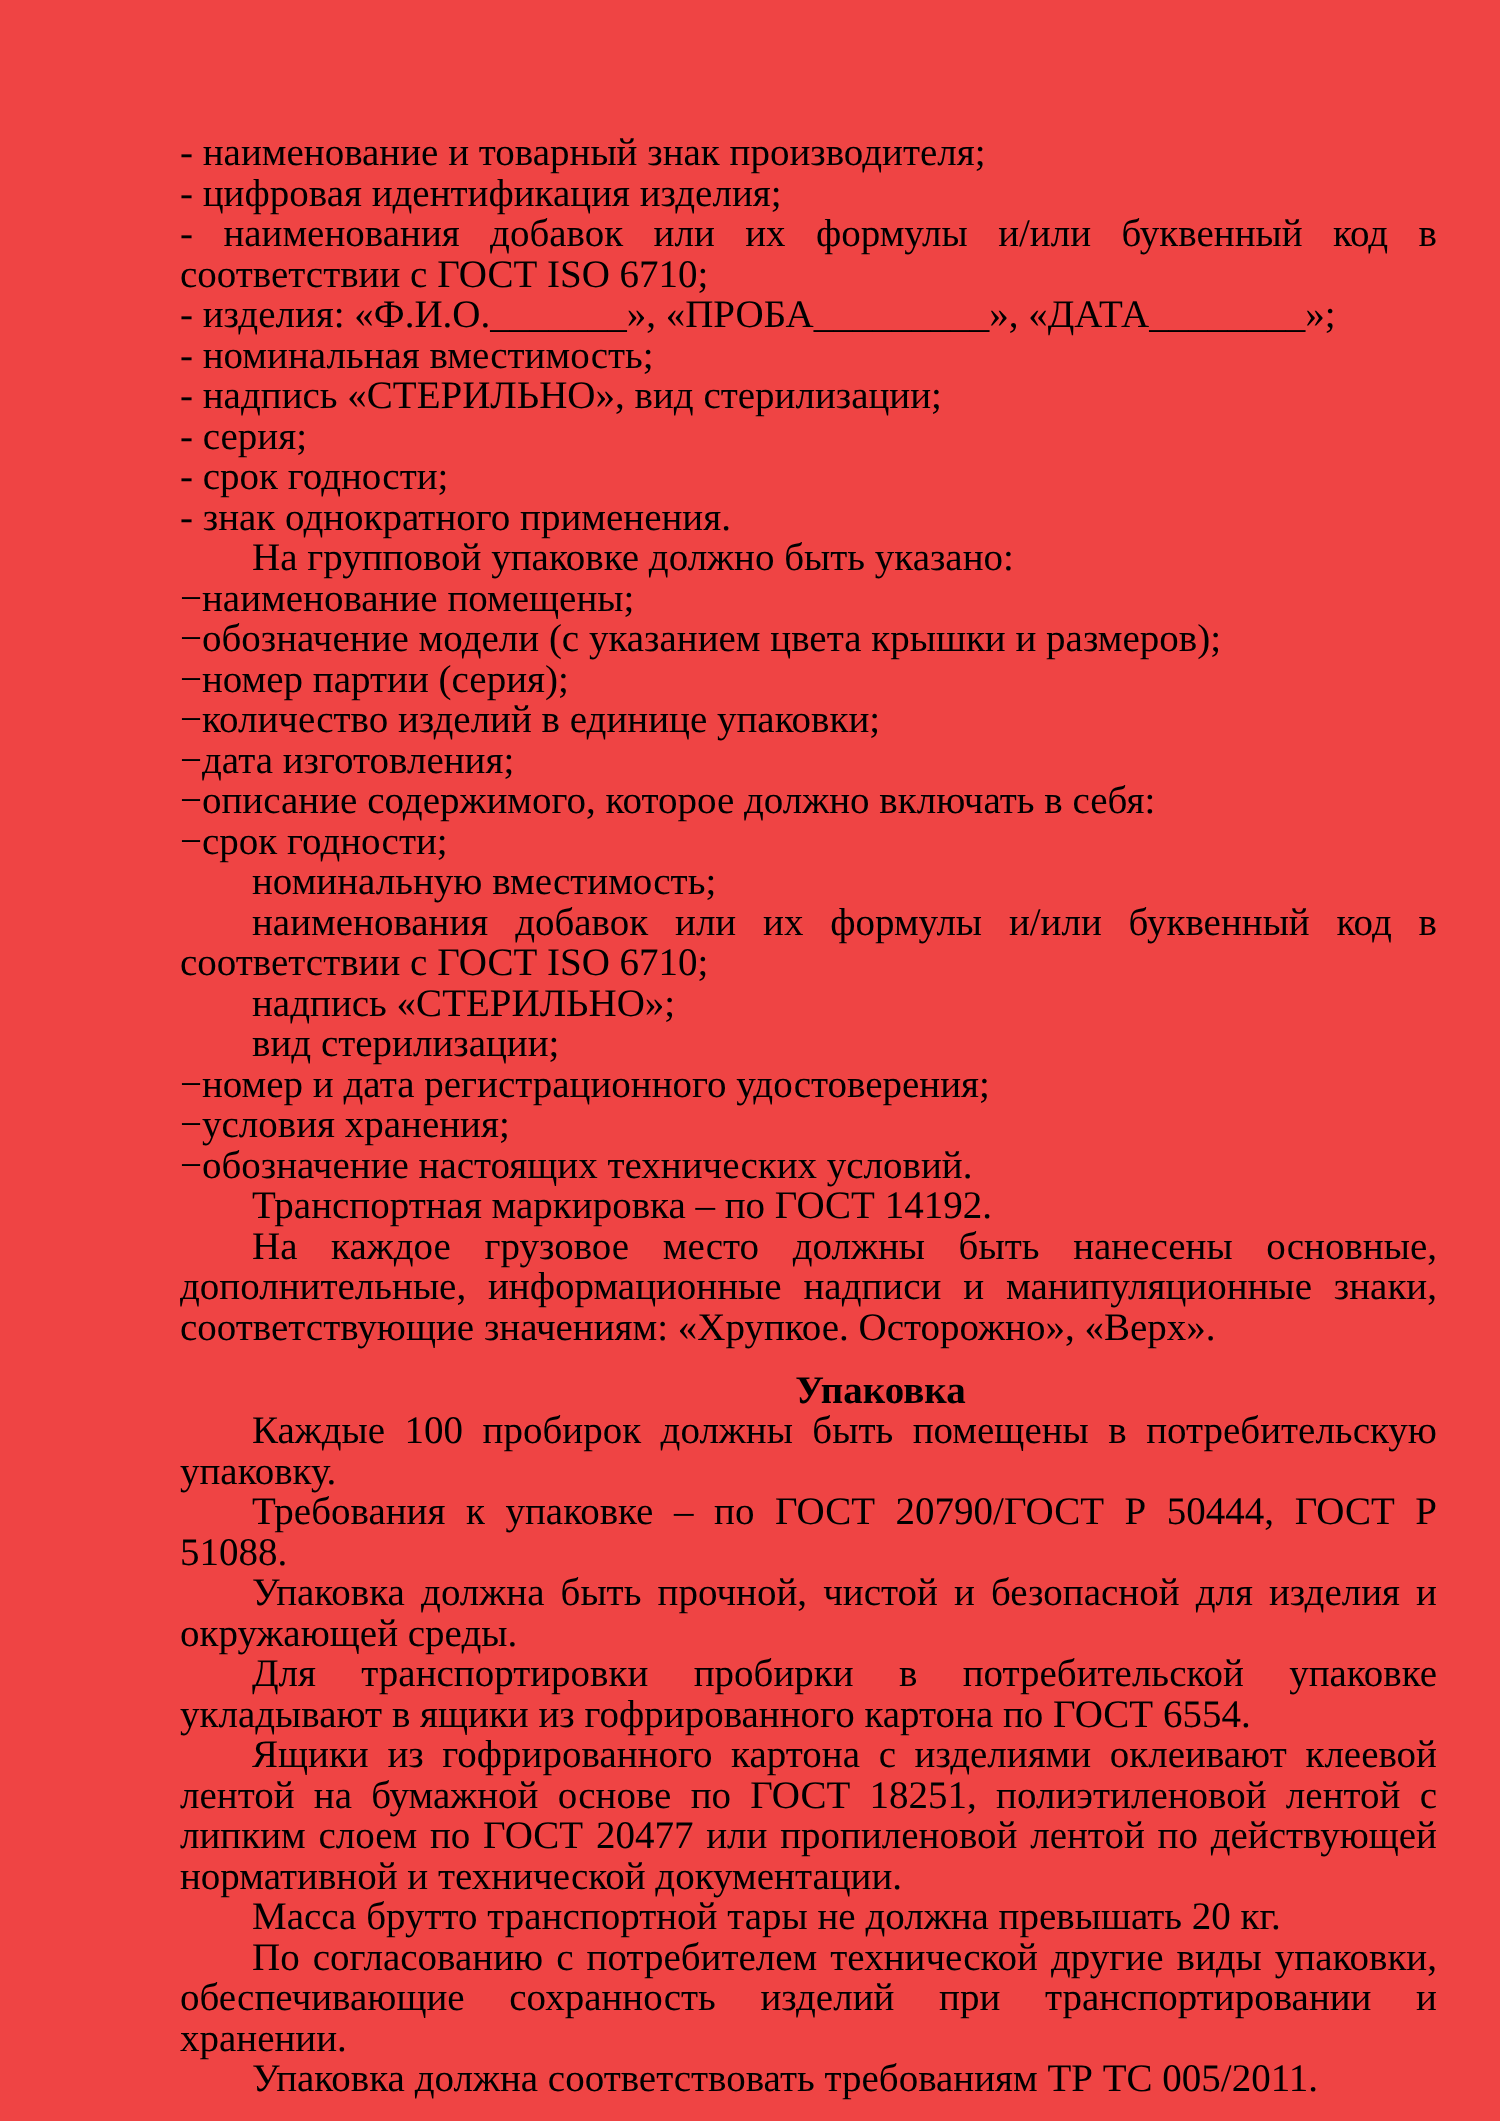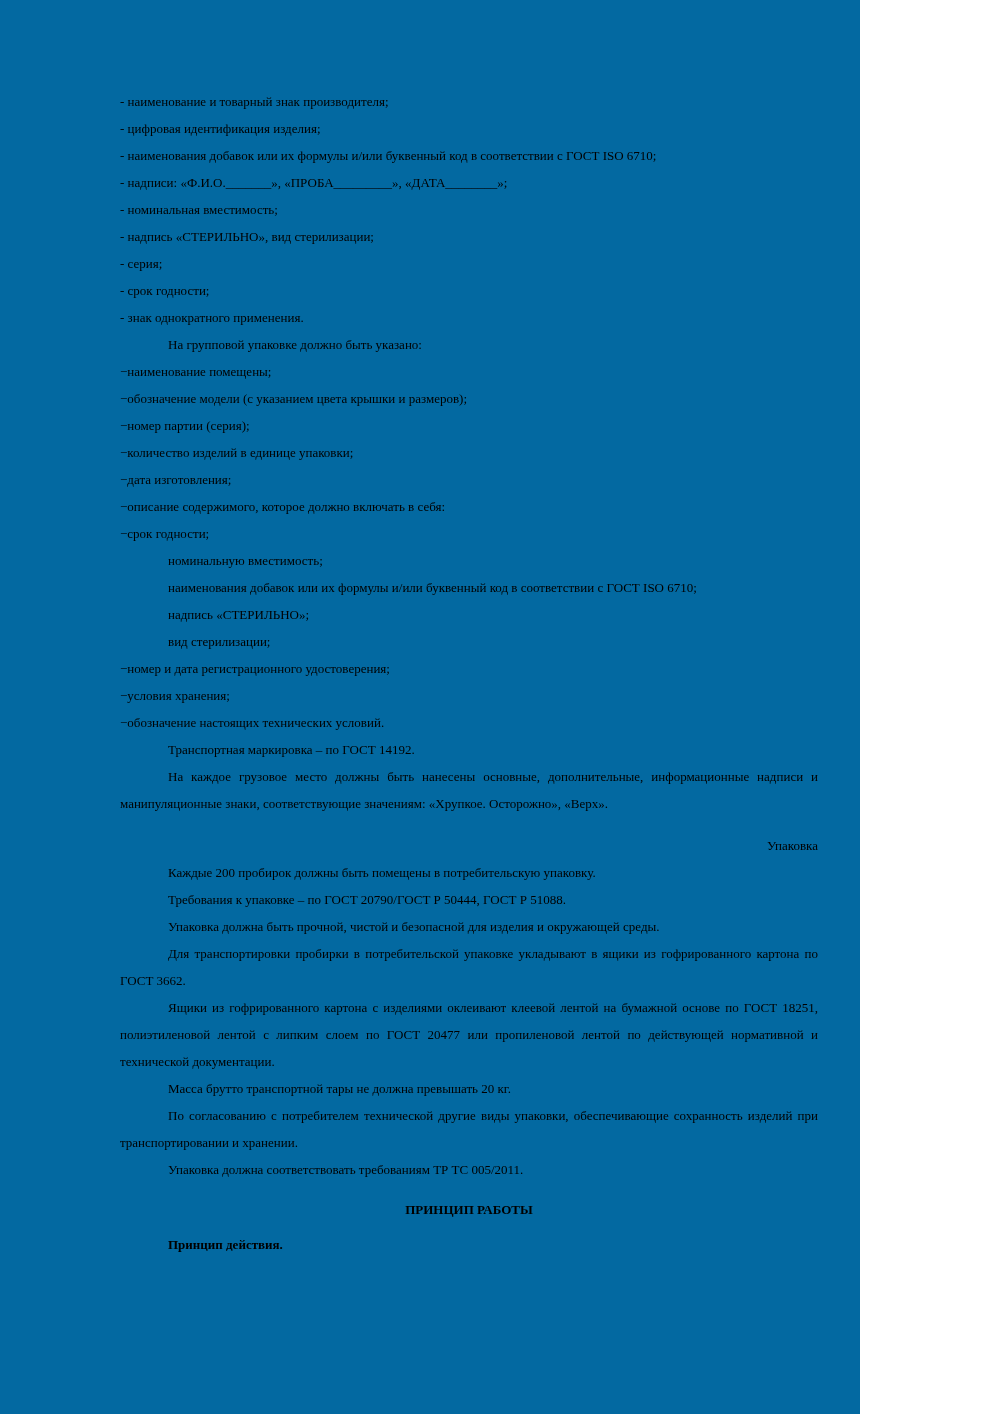--- a/index.html
+++ b/index.html
@@ -2,46 +2,46 @@
 <html><head>
 <meta charset="utf-8">
 <style>
   html, body {
     margin: 0;
     padding: 0;
     background: #ffffff;
   }
   .page {
     position: relative;
-    width: 860px;
+    width: 1000px;
     height: 1414px;
     box-sizing: border-box;
-    background: #0369a1;
+    background: #ef4444;
     padding: 88px 42px 40px 120px;
     font-family: "Liberation Serif", "DejaVu Serif", serif;
-    font-size: 13px;
+    font-size: 26px;
     line-height: 27px;
     color: #000000;
     overflow: hidden;
   }
   p.blk {
     margin: 0;
     padding: 0;
     text-align: justify;
   }
   p.plain {
     text-indent: 0;
   }
   p.para {
     text-indent: 48px;
   }
   p.heading-indent {
-    font-weight: normal;
+    font-weight: bold;
     text-indent: 96px;
-    text-align: right;
+    text-align: center;
     margin-top: 15px;
   }
   p.heading-center {
     font-weight: bold;
     text-align: center;
     text-indent: 0;
     margin-top: 13px;
     margin-bottom: 8px;
   }
   p.para-bold {
@@ -51,21 +51,21 @@
   }
 </style>
 </head>
 <body>
 
 <div class="page">
   <div id="doc">
       <p class="blk plain">- наименование и товарный знак производителя;</p>
       <p class="blk plain">- цифровая идентификация изделия;</p>
       <p class="blk plain">- наименования добавок или их формулы и/или буквенный код в соответствии с ГОСТ ISO 6710;</p>
-      <p class="blk plain">- надписи: «Ф.И.О._______», «ПРОБА_________», «ДАТА________»;</p>
+      <p class="blk plain">- изделия: «Ф.И.О._______», «ПРОБА_________», «ДАТА________»;</p>
       <p class="blk plain">- номинальная вместимость;</p>
       <p class="blk plain">- надпись «СТЕРИЛЬНО», вид стерилизации;</p>
       <p class="blk plain">- серия;</p>
       <p class="blk plain">- срок годности;</p>
       <p class="blk plain">- знак однократного применения.</p>
       <p class="blk para">На групповой упаковке должно быть указано:</p>
       <p class="blk plain">−наименование помещены;</p>
       <p class="blk plain">−обозначение модели (с указанием цвета крышки и размеров);</p>
       <p class="blk plain">−номер партии (серия);</p>
       <p class="blk plain">−количество изделий в единице упаковки;</p>
@@ -75,24 +75,24 @@
       <p class="blk para">номинальную вместимость;</p>
       <p class="blk para">наименования добавок или их формулы и/или буквенный код в соответствии с ГОСТ ISO 6710;</p>
       <p class="blk para">надпись «СТЕРИЛЬНО»;</p>
       <p class="blk para">вид стерилизации;</p>
       <p class="blk plain">−номер и дата регистрационного удостоверения;</p>
       <p class="blk plain">−условия хранения;</p>
       <p class="blk plain">−обозначение настоящих технических условий.</p>
       <p class="blk para">Транспортная маркировка – по ГОСТ 14192.</p>
       <p class="blk para">На каждое грузовое место должны быть нанесены основные, дополнительные, информационные надписи и манипуляционные знаки, соответствующие значениям: «Хрупкое. Осторожно», «Верх».</p>
       <p class="blk heading-indent">Упаковка</p>
-      <p class="blk para">Каждые 200 пробирок должны быть помещены в потребительскую упаковку.</p>
+      <p class="blk para">Каждые 100 пробирок должны быть помещены в потребительскую упаковку.</p>
       <p class="blk para">Требования к упаковке – по ГОСТ 20790/ГОСТ Р 50444, ГОСТ Р 51088.</p>
       <p class="blk para">Упаковка должна быть прочной, чистой и безопасной для изделия и окружающей среды.</p>
-      <p class="blk para">Для транспортировки пробирки в потребительской упаковке укладывают в ящики из гофрированного картона по ГОСТ 3662.</p>
+      <p class="blk para">Для транспортировки пробирки в потребительской упаковке укладывают в ящики из гофрированного картона по ГОСТ 6554.</p>
       <p class="blk para">Ящики из гофрированного картона с изделиями оклеивают клеевой лентой на бумажной основе по ГОСТ 18251, полиэтиленовой лентой с липким слоем по ГОСТ 20477 или пропиленовой лентой по действующей нормативной и технической документации.</p>
       <p class="blk para">Масса брутто транспортной тары не должна превышать 20 кг.</p>
       <p class="blk para">По согласованию с потребителем технической другие виды упаковки, обеспечивающие сохранность изделий при транспортировании и хранении.</p>
       <p class="blk para">Упаковка должна соответствовать требованиям ТР ТС 005/2011.</p>
       <p class="blk heading-center">ПРИНЦИП РАБОТЫ</p>
       <p class="blk para-bold">Принцип действия.</p>
     </div>
 </div>
 
 </body></html>

